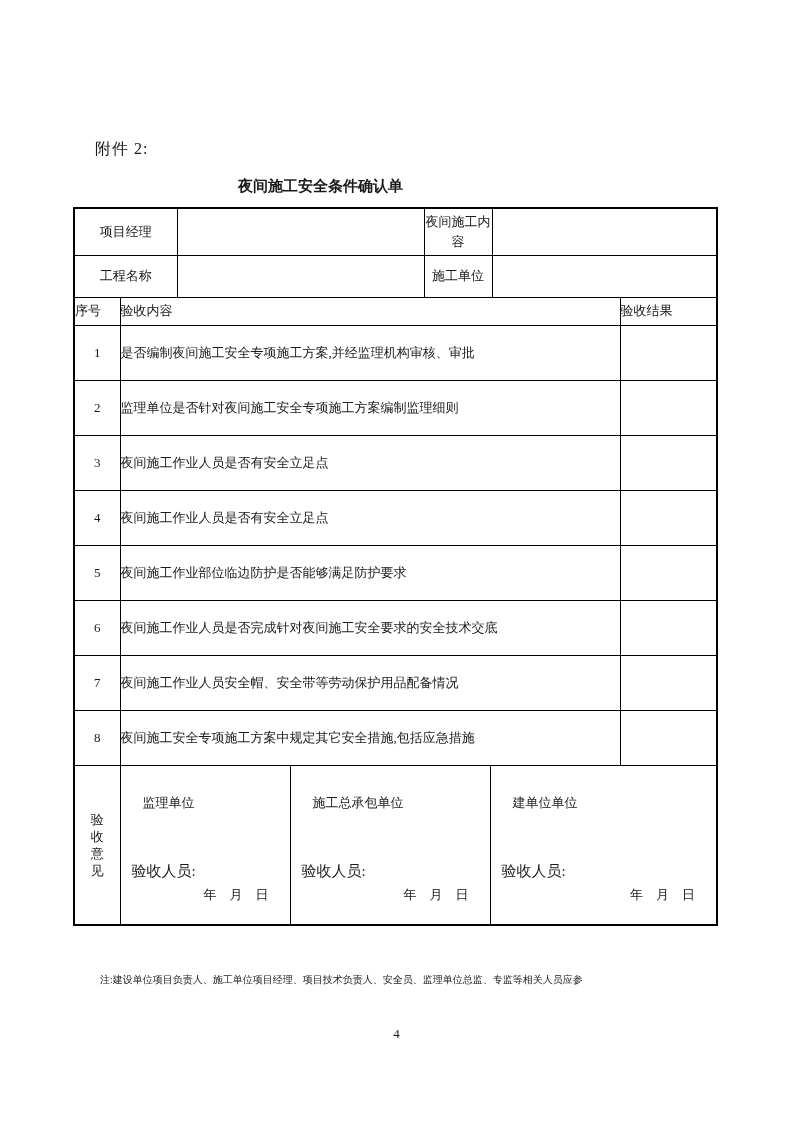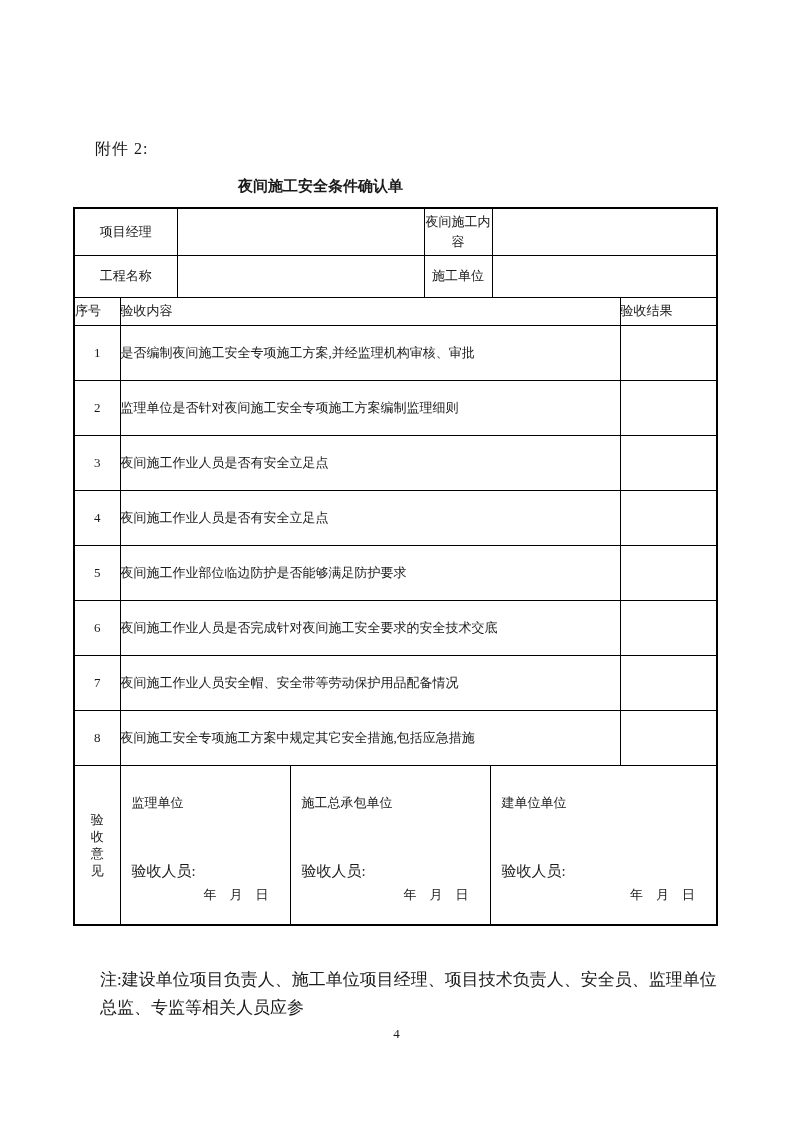--- a/index.html
+++ b/index.html
@@ -30,30 +30,30 @@
     padding:0;font-size:13px;vertical-align:middle;
     overflow:hidden;
   }
   table.sec td:last-child{border-right:none;}
   table.sec.last tr:last-child td{border-bottom:none;}
   td.lbl{text-align:center;line-height:1.5;padding:0 4px;}
   td.hdr{text-align:left;margin-left:36px;}
   td.num{text-align:center;}
   td.content{text-align:left;padding-left:14px;padding-right:6px;line-height:1.5;}
   td.op-cell{position:relative;vertical-align:top;}
-  .op-unit{position:absolute;top:28px;left:11px;font-size:13px;}
+  .op-unit{position:absolute;top:28px;left:22px;font-size:13px;}
   .op-staff{position:absolute;top:96px;left:11px;font-size:15px;}
   .op-date{position:absolute;top:120px;right:21px;font-size:13px;white-space:pre;}
   .vtext{
     width:15px;margin:16px auto;text-align:center;
     font-size:13px;line-height:17px;word-break:break-all;
   }
   .note{
     position:absolute;left:100px;top:966px;width:622px;
-    font-size:17px;line-height:28px;
+    font-size:10px;line-height:28px;
   }
   .note-line2{padding-left:31px;}
   .page-number{
     position:absolute;left:0;top:1026px;width:793px;
     text-align:center;font-size:13px;
   }
 </style>
 </head>
 <body>
 

